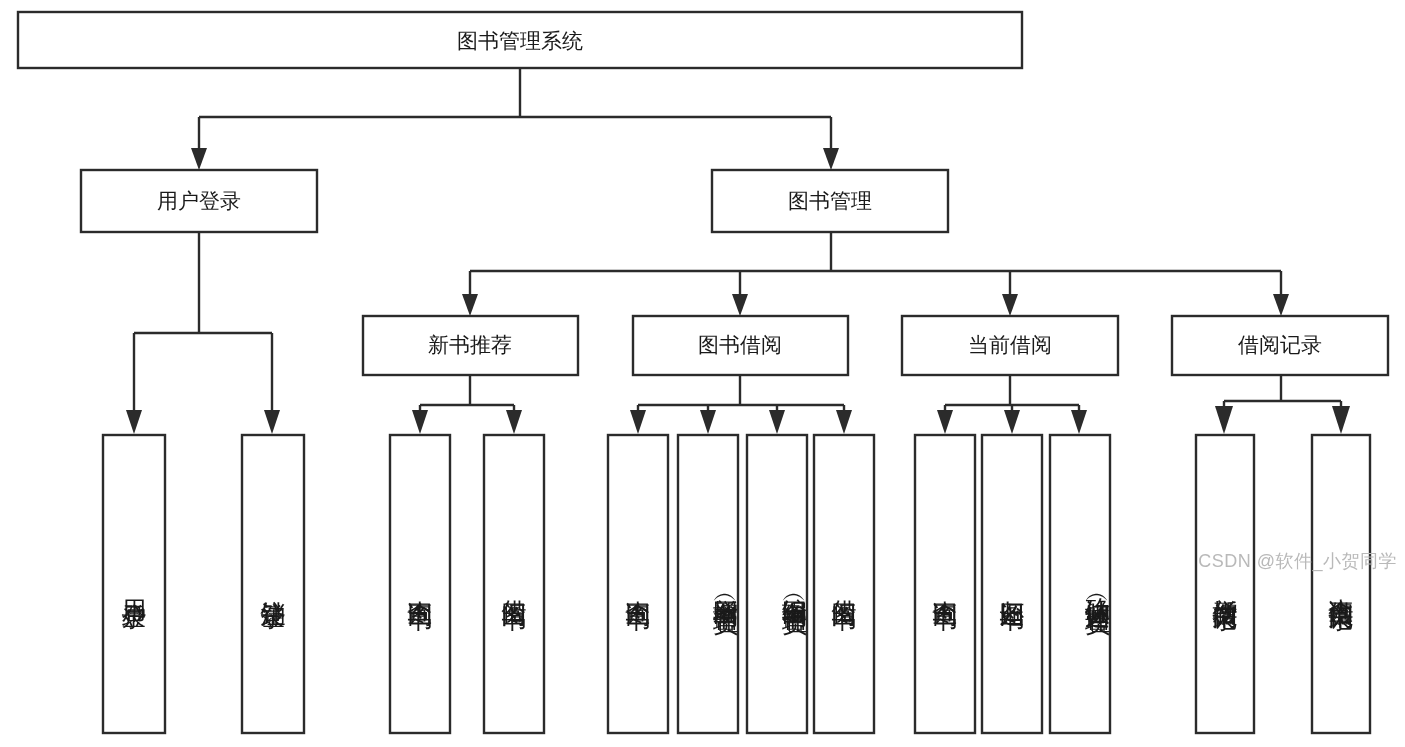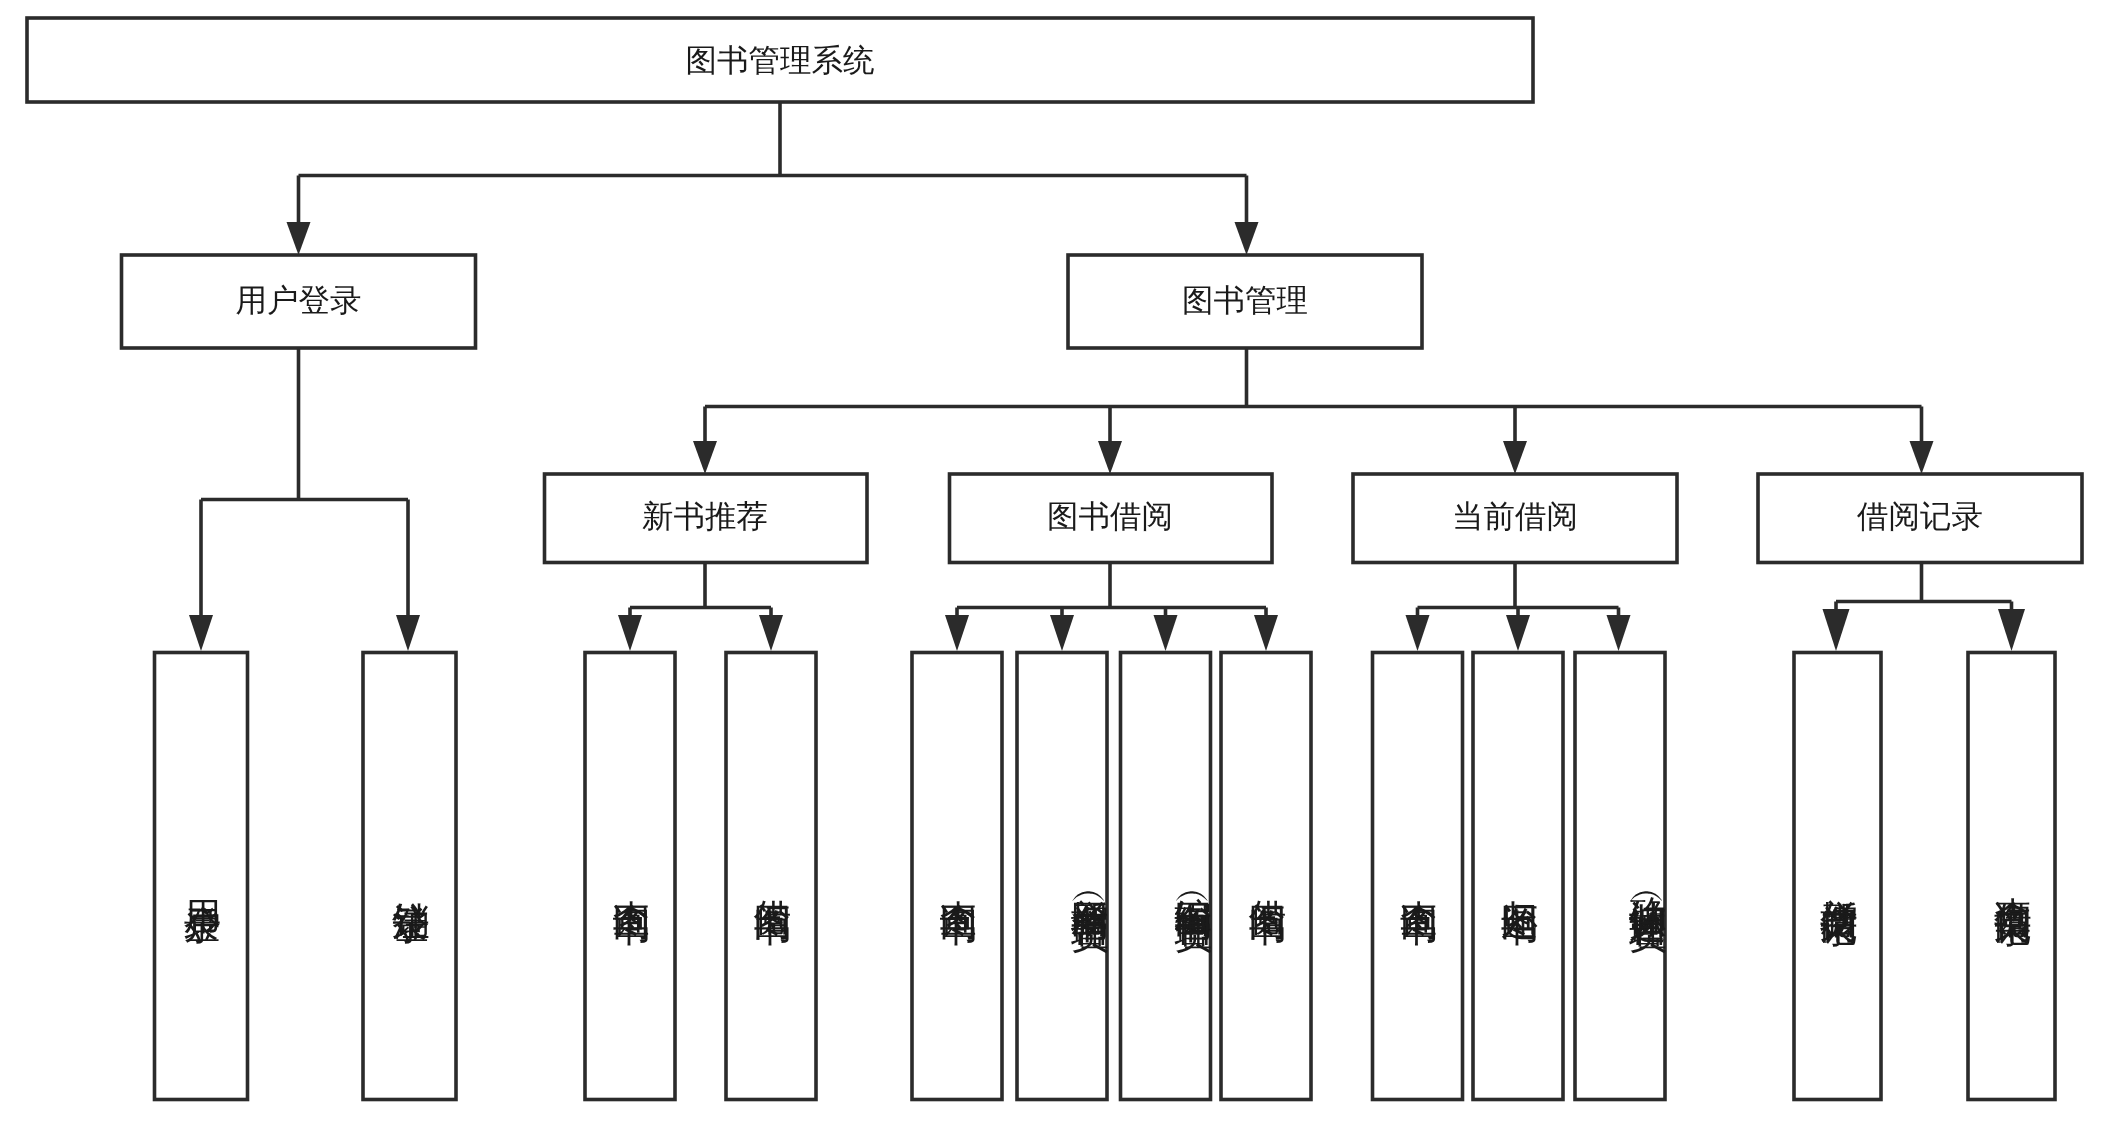--- a/index.html
+++ b/index.html
@@ -255,14 +255,15 @@
   </div>
 
   <div class="leaf-label-wrap center-v" style="left:1196px; top:435px; width:58px; height:298px;">
     <span>新增借阅记录</span>
   </div>
 
   <div class="leaf-label-wrap center-v" style="left:1312px; top:435px; width:58px; height:298px;">
     <span>查询借阅记录</span>
   </div>
 
+  <div class="watermark">CSDN @软件_小贺同学</div>
 
 </div>
 
 </body></html>

